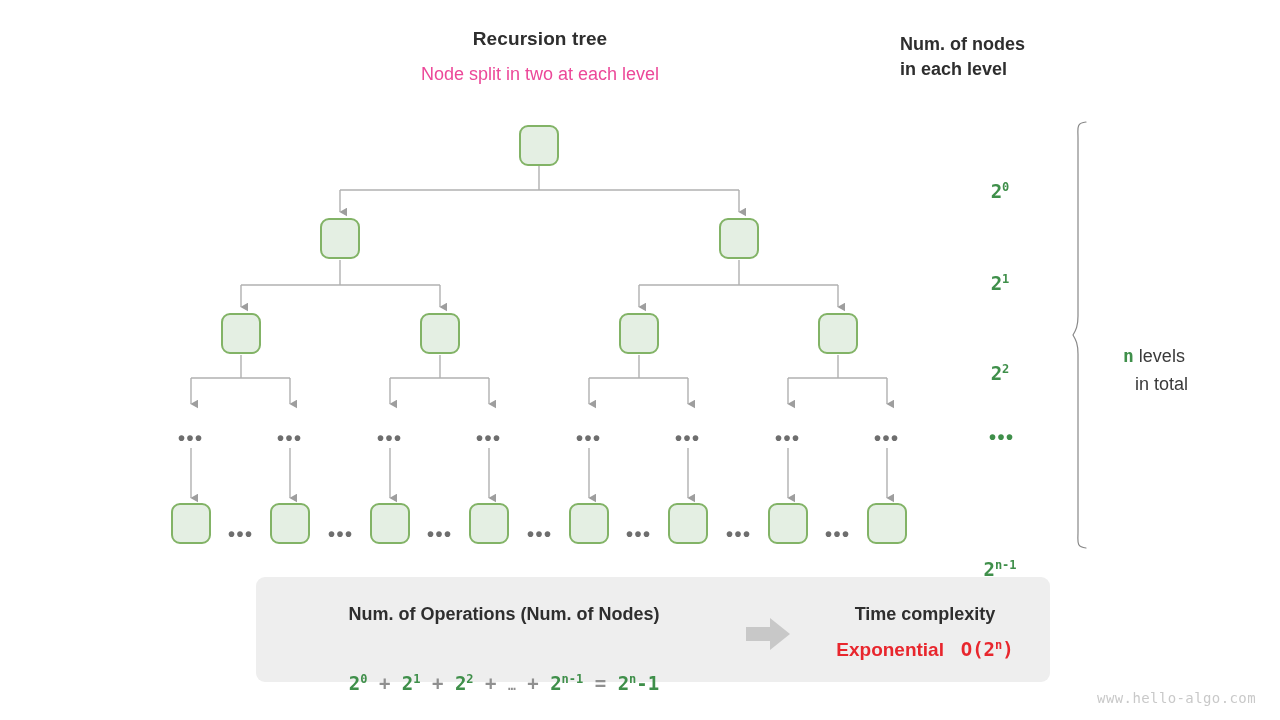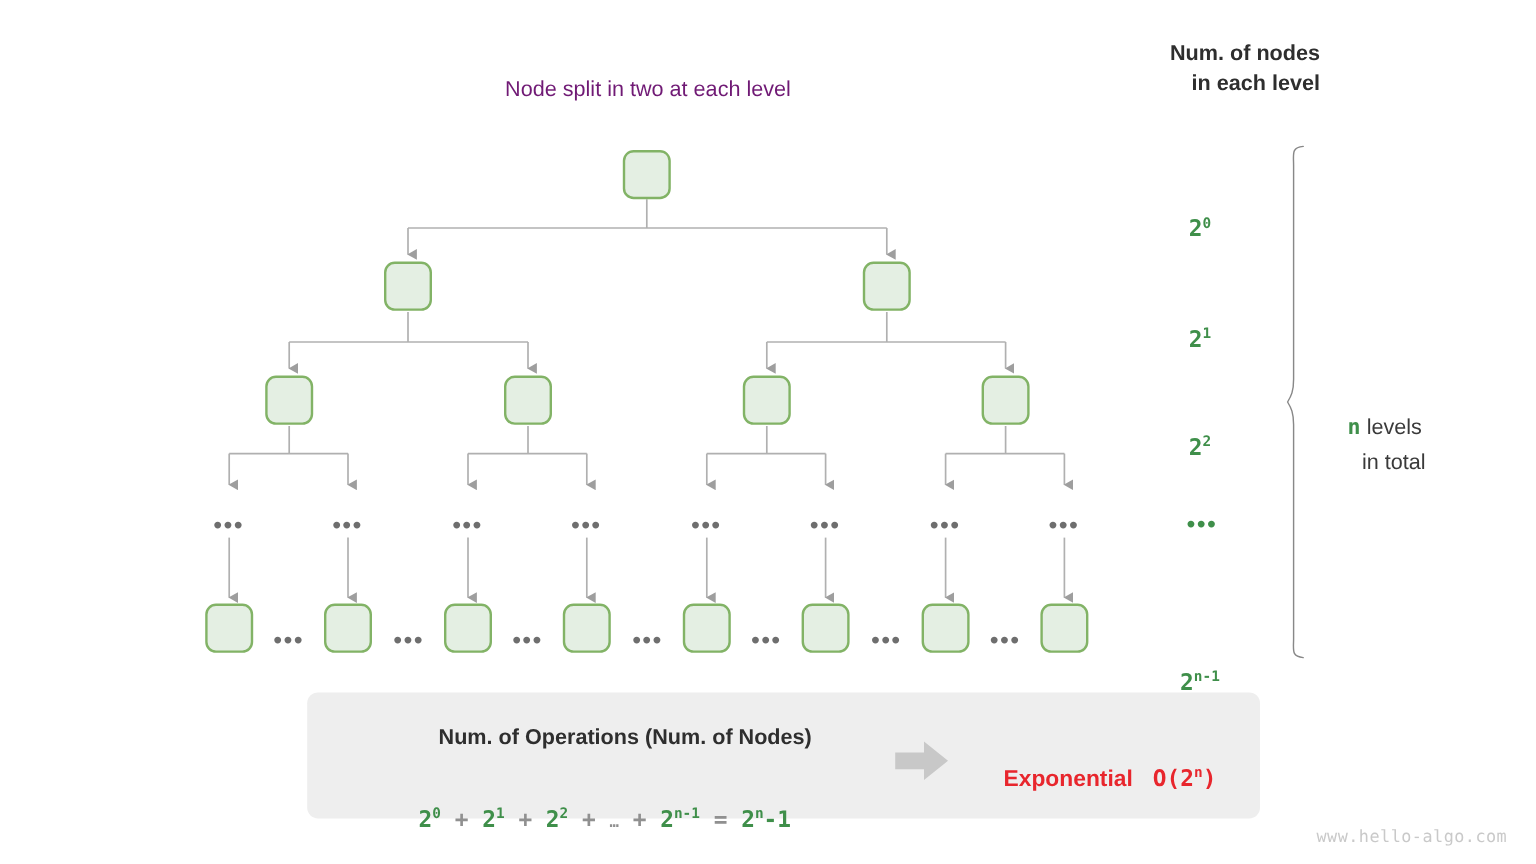--- a/index.html
+++ b/index.html
@@ -34,28 +34,28 @@
     letter-spacing: .1px;
   }
   .title-sub {
     position: absolute;
     left: 290px;
     top: 64px;
     width: 500px;
     text-align: center;
     font-size: 18px;
     font-weight: normal;
-    color: #701a75;
+    color: #ec4899;
   }
   .col-title {
     position: absolute;
     left: 900px;
     top: 32px;
     width: 200px;
-    text-align: right;
+    text-align: left;
     font-size: 18px;
     font-weight: bold;
     color: #2e2e2e;
     line-height: 25px;
   }
   
   .node {
     position: absolute;
     background: #e4efe3;
     border: 2px solid #82b366;
@@ -118,21 +118,21 @@
     position: absolute;
     left: 256px;
     top: 577px;
     width: 794px;
     height: 105px;
     background: #eeeeee;
     border-radius: 9px;
   }
   .sum-left-title {
     position: absolute;
-    left: 273px;
+    left: 256px;
     top: 604px;
     width: 496px;
     text-align: center;
     font-size: 18px;
     font-weight: bold;
     color: #2e2e2e;
   }
   .sum-formula {
     position: absolute;
     left: 256px;
@@ -182,20 +182,21 @@
     font-size: 14px;
     color: #c9c9c9;
     letter-spacing: .4px;
   }
 </style>
 </head>
 <body>
 
 <div class="canvas">
 
+  <div class="title-main">Recursion tree</div>
   <div class="title-sub">Node split in two at each level</div>
   <div class="col-title">
     <span>Num. of nodes</span><br>
     <span>in each level</span>
   </div>
 
   <svg class="canvas" width="1280" height="720" viewBox="0 0 1280 720" style="pointer-events:none;">
     <defs>
       <marker id="ah" markerWidth="9" markerHeight="9" refX="4.5" refY="7.4" orient="auto" markerUnits="userSpaceOnUse">
         <path d="M0,0 L9,0 L4.5,8 Z" fill="#9e9e9e"></path>
@@ -324,20 +325,21 @@
     <span class="op">+</span>
     <span>2<sup>n-1</sup></span>
     <span class="op">=</span>
     <span>2<sup>n</sup>-1</span>
   </div>
 
   <svg class="big-arrow" width="48" height="36" viewBox="0 0 48 36">
     <path d="M2,11 L26,11 L26,2 L46,18 L26,34 L26,25 L2,25 Z" fill="#c8c8c8"></path>
   </svg>
 
+  <div class="sum-right-title">Time complexity</div>
   <div class="sum-right-value">
     <span>Exponential</span>
     <span class="bigo">&nbsp;O(2<sup>n</sup>)</span>
   </div>
 
   <div class="watermark">www.hello-algo.com</div>
 
 </div>
 
 </body></html>

